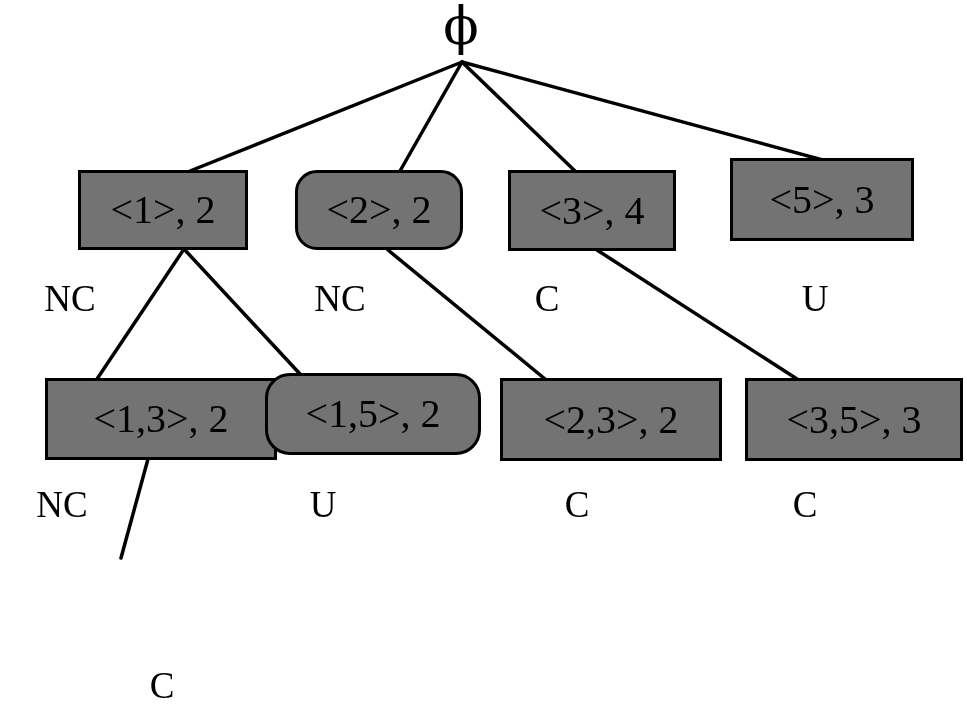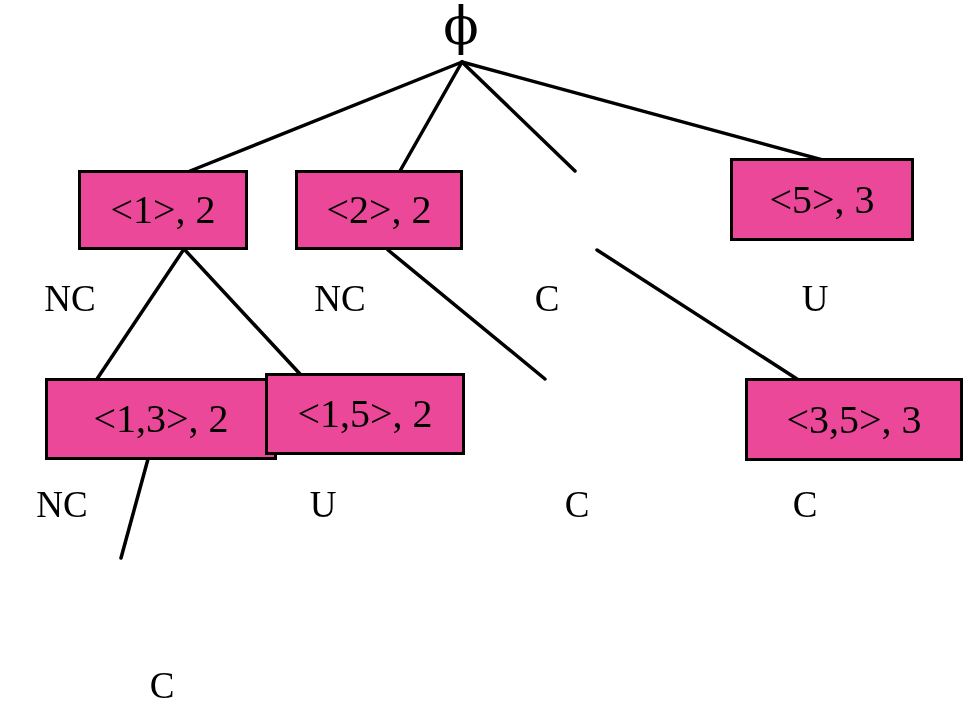--- a/index.html
+++ b/index.html
@@ -26,21 +26,21 @@
     position: absolute;
     transform: translateX(-50%);
     font-family: "DejaVu Serif", "DejaVu Sans", serif;
     font-size: 52px;
     line-height: 1;
     white-space: nowrap;
   }
   .node {
     position: absolute;
     border: 3px solid #000000;
-    background: #ec4899;
+    background: #737373;
     display: flex;
     align-items: center;
     justify-content: center;
     font-size: 40px;
     line-height: 1;
     white-space: nowrap;
     box-sizing: border-box;
   }
   .edge-label {
     position: absolute;
@@ -66,30 +66,32 @@
       <line x1="184" y1="249" x2="300" y2="374"></line>
       <line x1="388" y1="250" x2="545" y2="379"></line>
       <line x1="597" y1="250" x2="797" y2="379"></line>
       <line x1="148" y1="459" x2="121" y2="558"></line>
     </g>
   </svg>
 
   <div class="root-label" style="left:461px; top:0px;">ϕ</div>
 
   <div class="node" style="left:78px;  top:170px; width:170px; height:80px;">&lt;1&gt;, 2</div>
-  <div class="node" style="left:295px; top:170px; width:168px; height:80px;">&lt;2&gt;, 2</div>
+  <div class="node" style="left:295px; top:170px; width:168px; height:80px;border-radius:22px;">&lt;2&gt;, 2</div>
+  <div class="node" style="left:508px; top:170px; width:168px; height:81px;">&lt;3&gt;, 4</div>
   <div class="node" style="left:730px; top:158px; width:184px; height:83px;">&lt;5&gt;, 3</div>
 
   <div class="edge-label" style="left:70px;  top:277px;">NC</div>
   <div class="edge-label" style="left:340px; top:277px;">NC</div>
   <div class="edge-label" style="left:547px; top:277px;">C</div>
   <div class="edge-label" style="left:815px; top:277px;">U</div>
 
   <div class="node" style="left:45px;  top:378px; width:232px; height:82px;">&lt;1,3&gt;, 2</div>
-  <div class="node" style="left:265px; top:373px; width:200px; height:82px;">&lt;1,5&gt;, 2</div>
+  <div class="node" style="left:265px; top:373px; width:216px; height:82px;border-radius:25px;">&lt;1,5&gt;, 2</div>
+  <div class="node" style="left:500px; top:378px; width:222px; height:83px;">&lt;2,3&gt;, 2</div>
   <div class="node" style="left:745px; top:378px; width:218px; height:83px;">&lt;3,5&gt;, 3</div>
 
   <div class="edge-label" style="left:62px;  top:483px;">NC</div>
   <div class="edge-label" style="left:323px; top:483px;">U</div>
   <div class="edge-label" style="left:577px; top:483px;">C</div>
   <div class="edge-label" style="left:805px; top:483px;">C</div>
 
 
   <div class="edge-label" style="left:162px; top:664px;">C</div>
 

